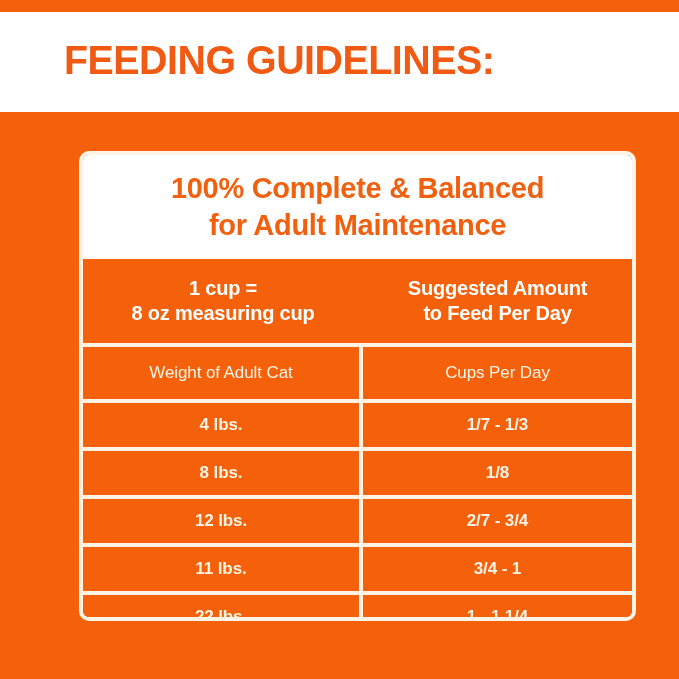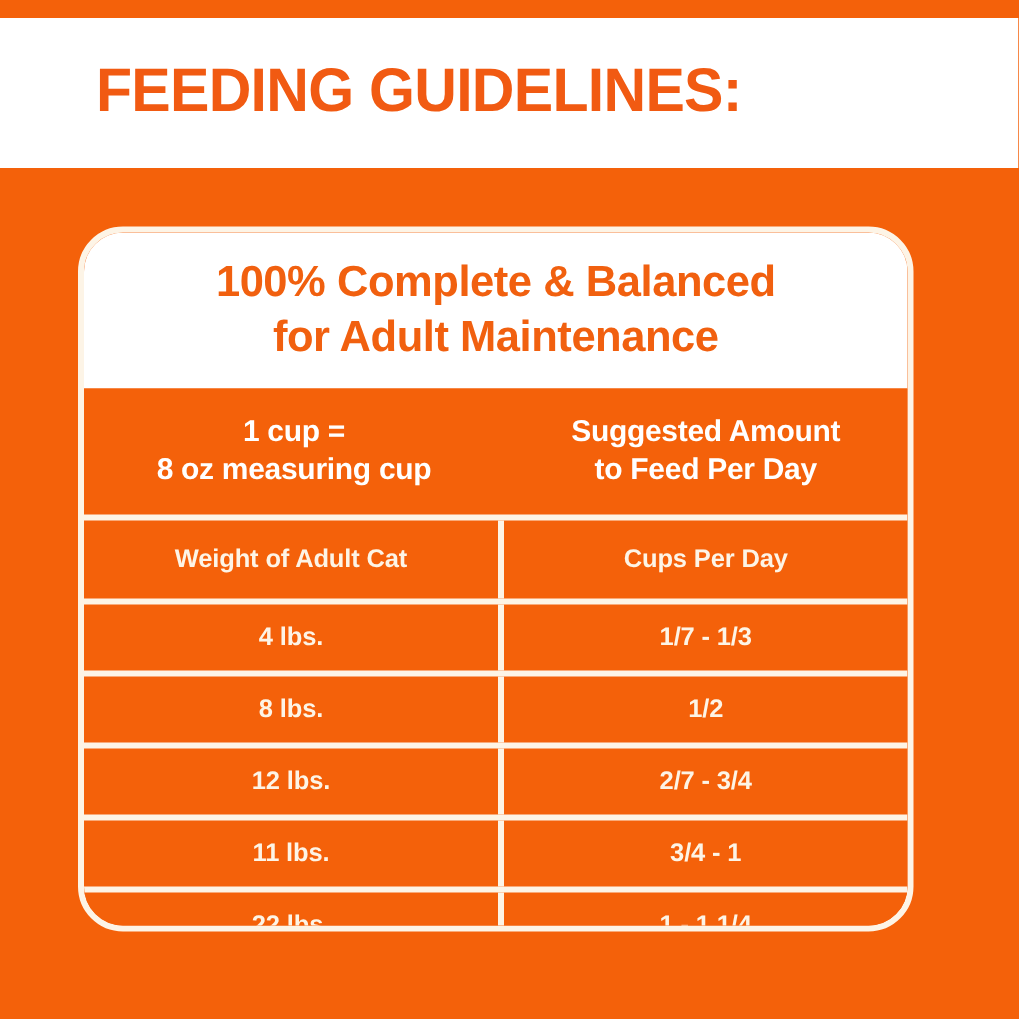--- a/index.html
+++ b/index.html
@@ -35,26 +35,26 @@
     letter-spacing: -0.5px;
     color: #F15A12;
     white-space: nowrap;
     transform: scaleX(0.96);
     transform-origin: left top;
   }
 
   
   .card {
     position: absolute;
-    left: 52px;
+    left: 79px;
     top: 151px;
     width: 557px;
     height: 470px;
     border: 4px solid #FDF4E6;
-    border-radius: 30px;
+    border-radius: 10px;
     box-sizing: border-box;
     overflow: hidden;
     background: #F4610A;
   }
 
   
   .card-top {
     background: #FFFFFF;
     height: 104px;
     display: flex;
@@ -120,21 +120,21 @@
   .tcell.left {
     flex: 0 0 51%;
     border-right: 4px solid #FDF4E6;
   }
   .tcell.right {
     flex: 0 0 49%;
   }
   .trow.head { height: 56px; }
   .trow.head .tcell {
     font-size: 17px;
-    font-weight: bold;
+    font-weight: normal;
     letter-spacing: -0.1px;
   }
   .trow.data { height: 48px; }
   .trow.data .tcell {
     font-size: 17px;
     font-weight: bold;
     letter-spacing: -0.1px;
   }
 </style>
 </head>
@@ -169,21 +169,21 @@
       <div class="tcell right">Cups Per Day</div>
     </div>
 
     <div class="trow data">
       <div class="tcell left">4 lbs.</div>
       <div class="tcell right">1/7 - 1/3</div>
     </div>
 
     <div class="trow data">
       <div class="tcell left">8 lbs.</div>
-      <div class="tcell right">1/2</div>
+      <div class="tcell right">1/8</div>
     </div>
 
     <div class="trow data">
       <div class="tcell left">12 lbs.</div>
       <div class="tcell right">2/7 - 3/4</div>
     </div>
 
     <div class="trow data">
       <div class="tcell left">11 lbs.</div>
       <div class="tcell right">3/4 - 1</div>

